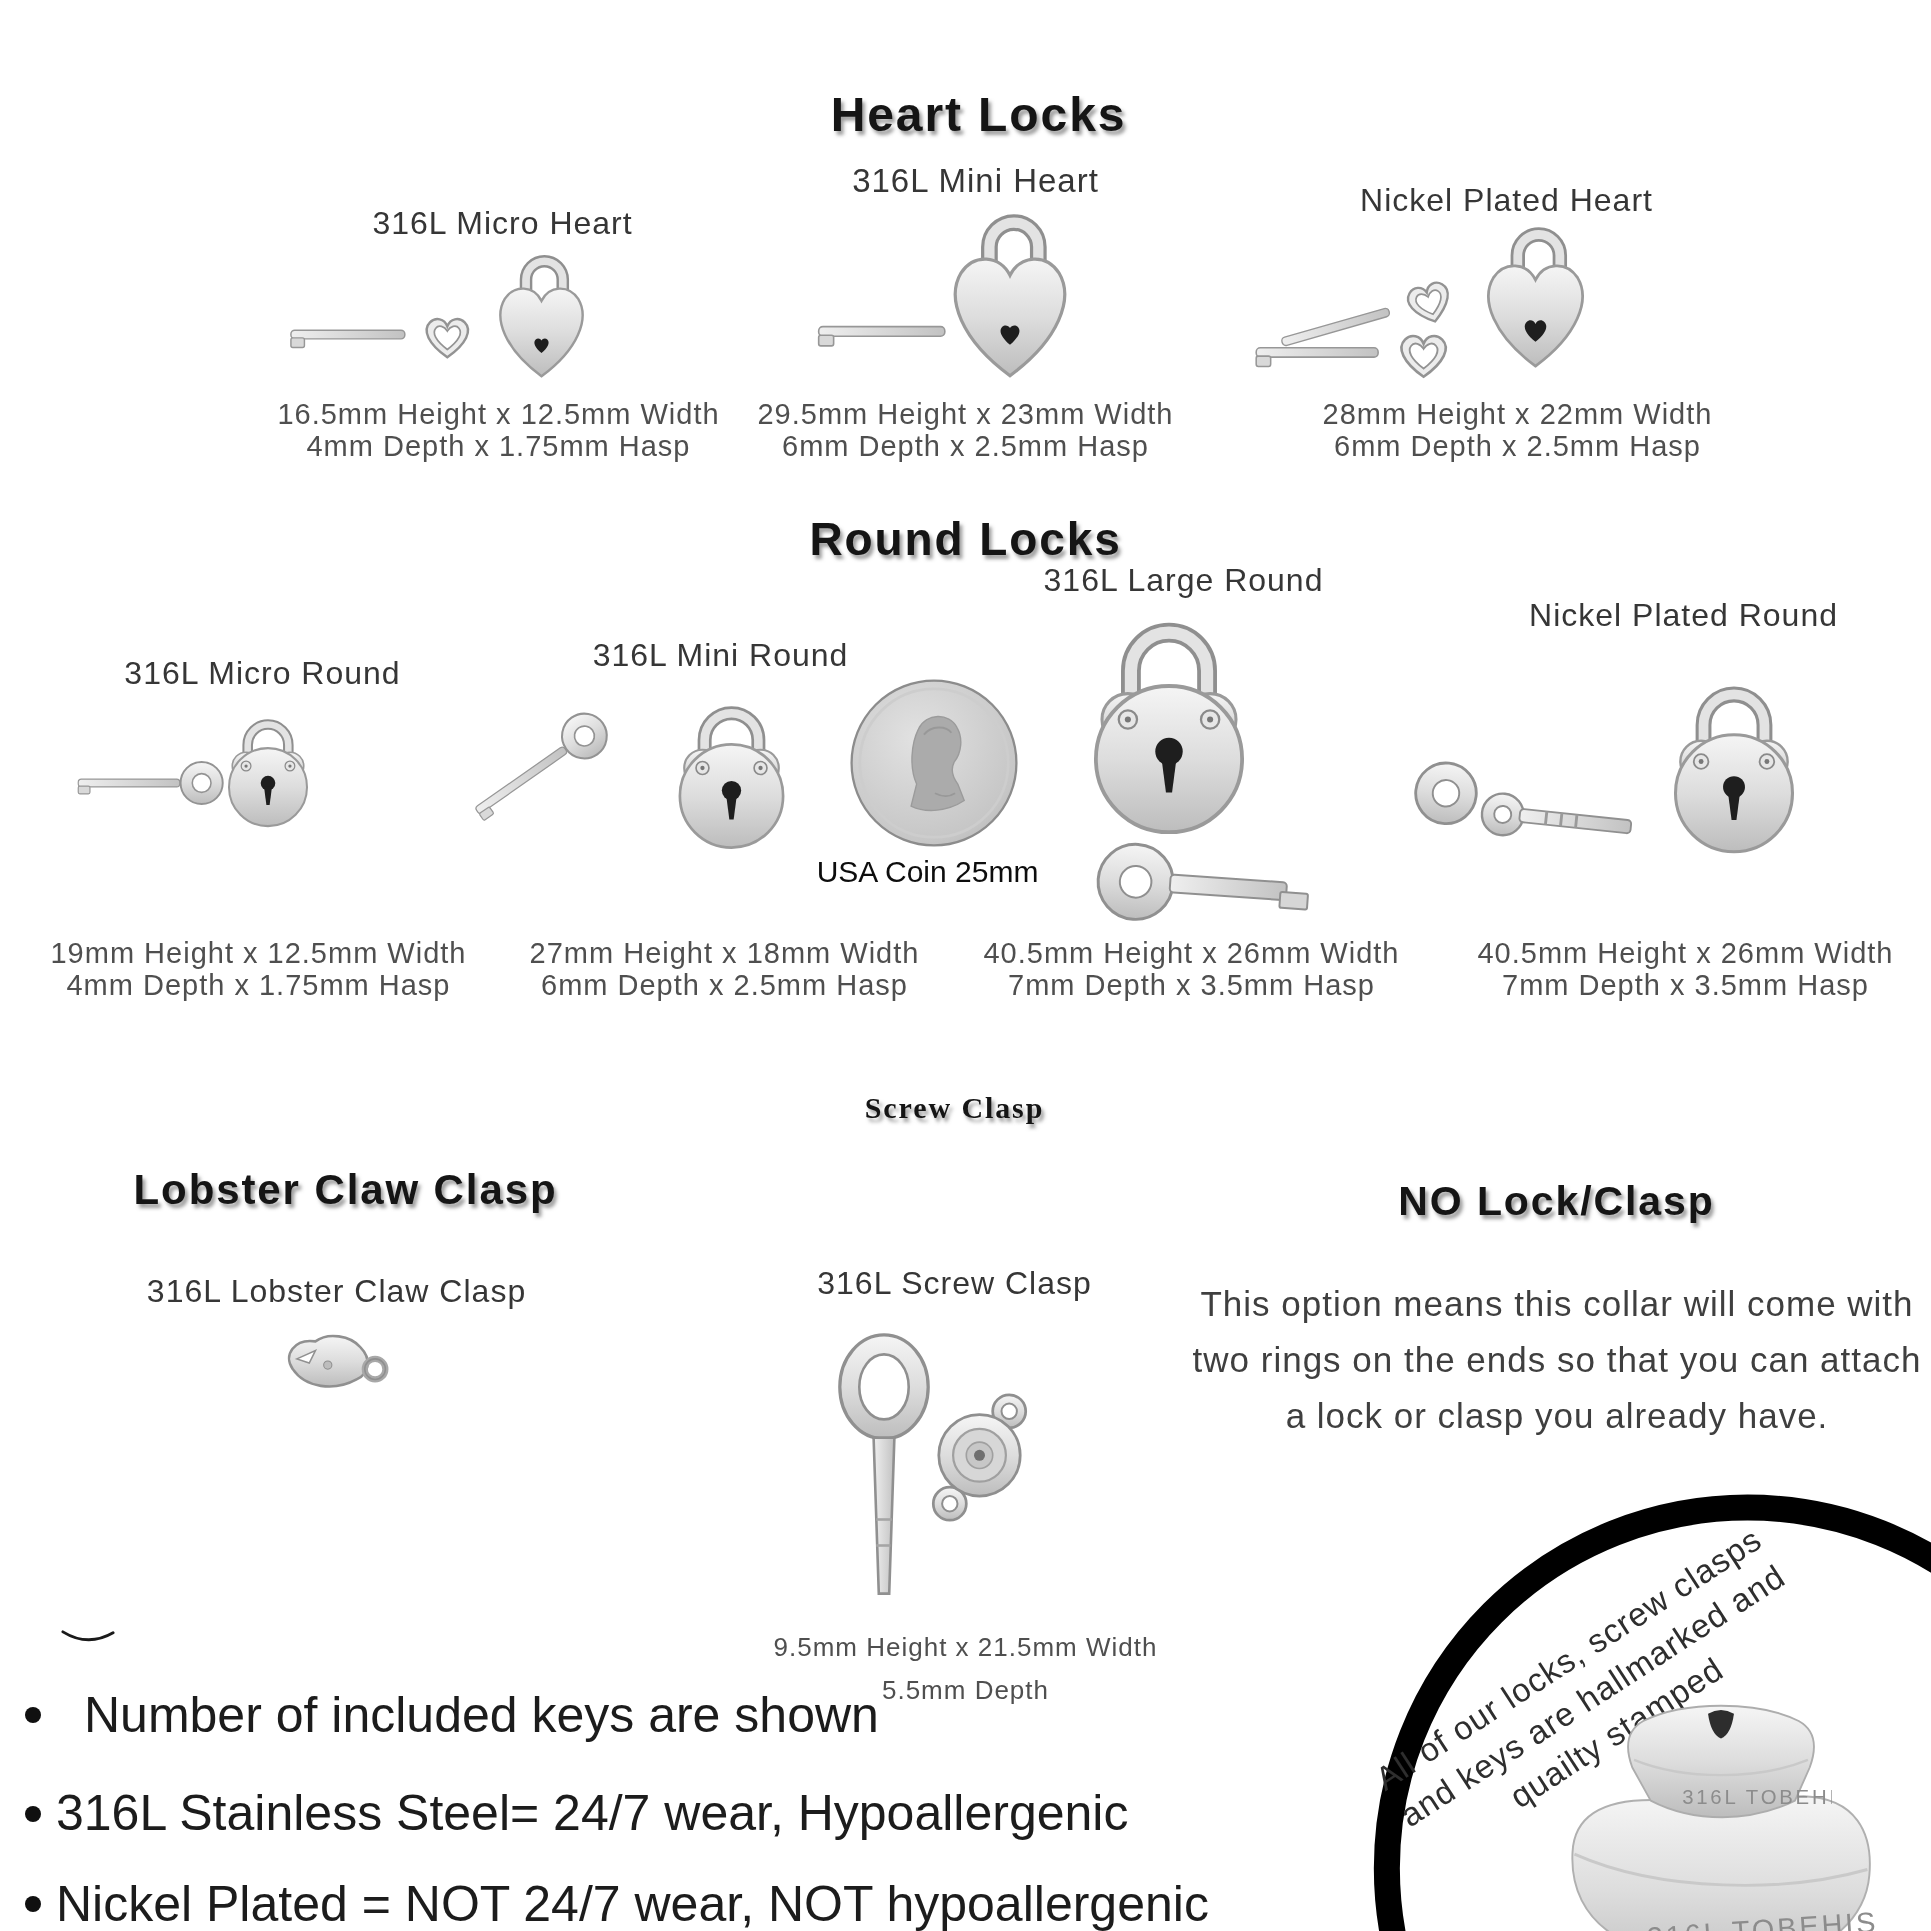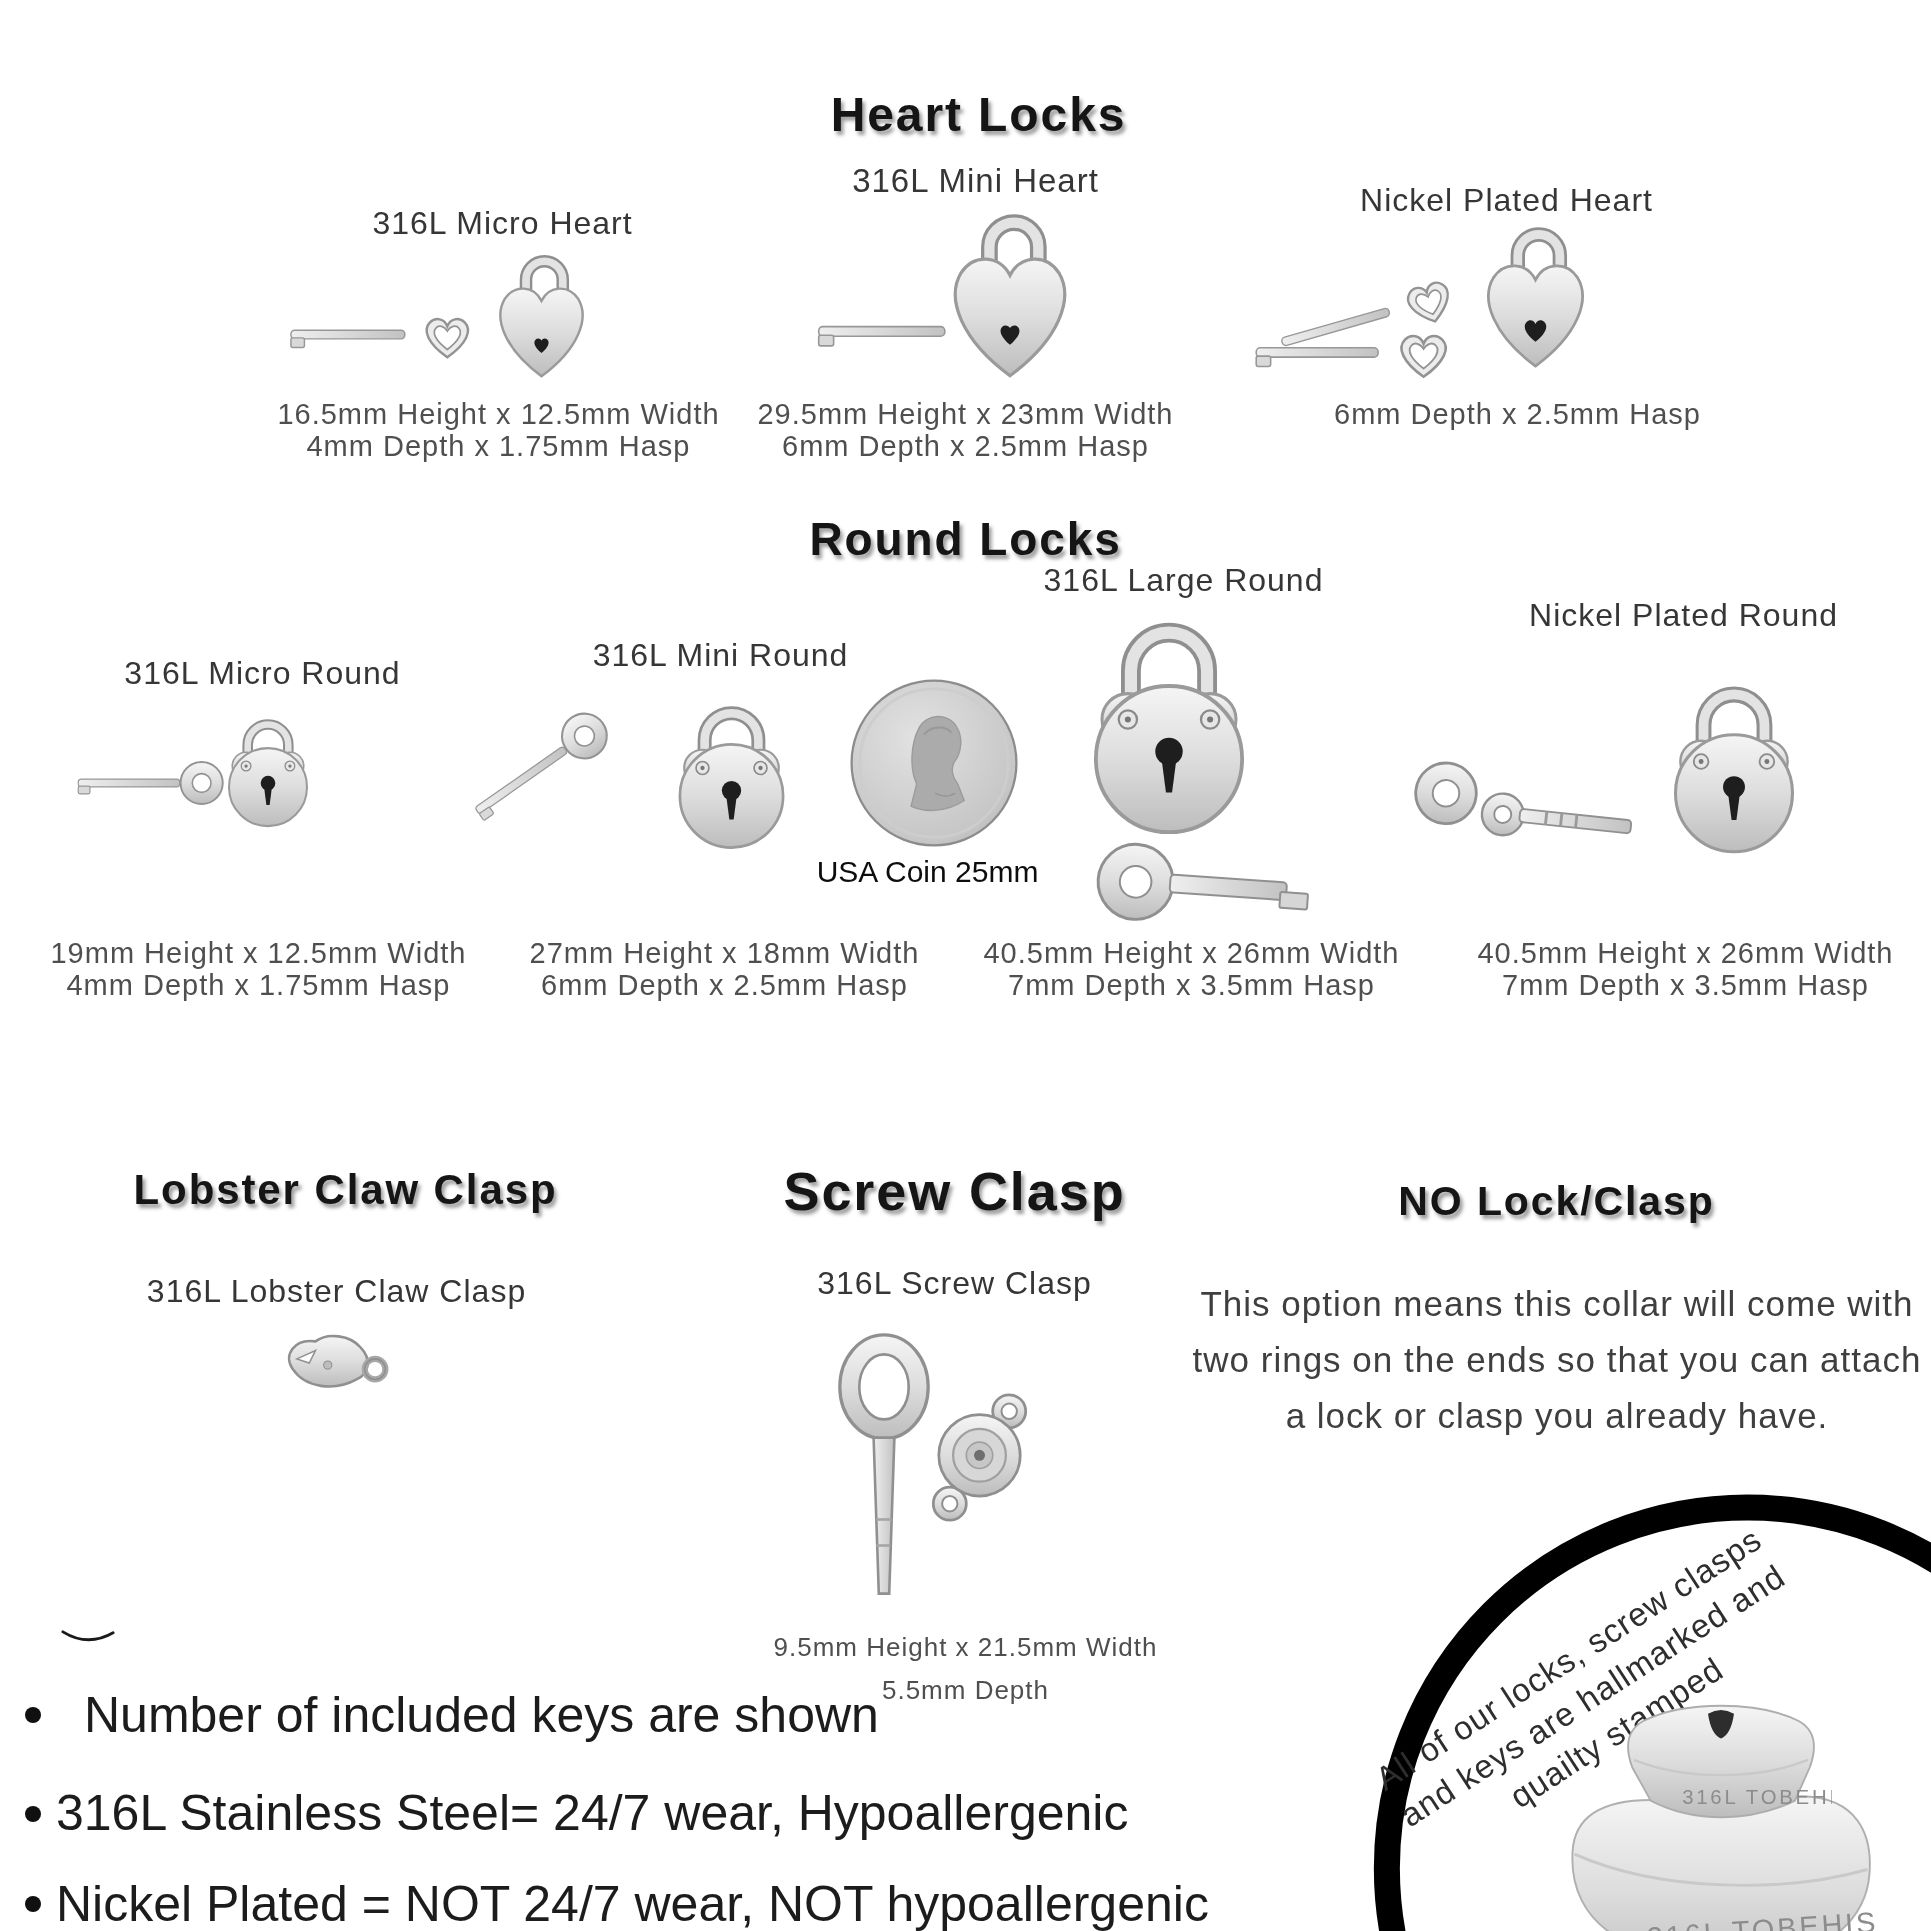--- a/index.html
+++ b/index.html
@@ -97,20 +97,21 @@
 
   <div class="t dims" style="left:257px;top:398px;width:483px;">
     <div>16.5mm Height x 12.5mm Width</div>
     <div>4mm Depth x 1.75mm Hasp</div>
   </div>
   <div class="t dims" style="left:724px;top:398px;width:483px;">
     <div>29.5mm Height x 23mm Width</div>
     <div>6mm Depth x 2.5mm Hasp</div>
   </div>
   <div class="t dims" style="left:1276px;top:398px;width:483px;">
+    <div>28mm Height x 22mm Width</div>
     <div>6mm Depth x 2.5mm Hasp</div>
   </div>
 
   <div class="t title" style="left:676px;top:512px;width:579px;font-size:46px;">Round Locks</div>
 
   <div class="t label" style="left:942px;top:562px;width:483px;">316L Large Round</div>
   <div class="t label" style="left:1442px;top:597px;width:483px;">Nickel Plated Round</div>
   <div class="t label" style="left:21px;top:655px;width:483px;">316L Micro Round</div>
   <div class="t label" style="left:479px;top:637px;width:483px;">316L Mini Round</div>
 
@@ -227,21 +228,21 @@
   <div class="t title" style="left:104px;top:1166px;width:483px;font-size:42px;">Lobster Claw Clasp</div>
   <div class="t label" style="left:95px;top:1273px;width:483px;">316L Lobster Claw Clasp</div>
   <svg class="abs" style="left:273px;top:1328px" width="126" height="72" viewBox="0 0 120 70">
     <path d="M18,40 C8,26 20,10 40,13 C52,4 74,7 84,19 C94,29 93,44 80,50 C58,62 30,58 18,40 Z" fill="url(#met)" stroke="#909090" stroke-width="2.5"></path>
     <path d="M22,30 L40,22 L34,34 Z" fill="#ffffff" stroke="#909090" stroke-width="1.5"></path>
     <circle cx="98" cy="40" r="10" fill="none" stroke="#a8a8a8" stroke-width="6"></circle>
     <circle cx="98" cy="40" r="10" fill="none" stroke="#8f8f8f" stroke-width="1.5"></circle>
     <circle cx="52" cy="36" r="4" fill="#bdbdbd" stroke="#8f8f8f" stroke-width="1"></circle>
   </svg>
 
-  <div class="t title" style="left:713px;top:1160px;width:483px;font-size:54px;">Screw Clasp</div>
+  <div class="t title" style="left:713px;top:1091px;width:483px;font-size:30px;font-family:Liberation Serif, serif;">Screw Clasp</div>
   <div class="t label" style="left:713px;top:1265px;width:483px;">316L Screw Clasp</div>
   <svg class="abs" style="left:819px;top:1318px" width="130" height="299" viewBox="0 0 100 220">
     <ellipse cx="50" cy="48" rx="34" ry="40" fill="url(#met)" stroke="#909090" stroke-width="2.5"></ellipse>
     <ellipse cx="50" cy="48" rx="19" ry="25" fill="#ffffff" stroke="#8f8f8f" stroke-width="2"></ellipse>
     <path d="M42,87 L58,87 L54,207 L46,207 Z" fill="url(#metH)" stroke="#909090" stroke-width="2"></path>
     <line x1="44" y1="150" x2="56" y2="150" stroke="#a5a5a5" stroke-width="2"></line>
     <line x1="44" y1="170" x2="55" y2="170" stroke="#a5a5a5" stroke-width="2"></line>
   </svg>
   <svg class="abs" style="left:919px;top:1373px" width="121" height="169" viewBox="0 0 110 140">
     <circle cx="82" cy="28" r="15" fill="url(#met)" stroke="#8f8f8f" stroke-width="2.5"></circle>

